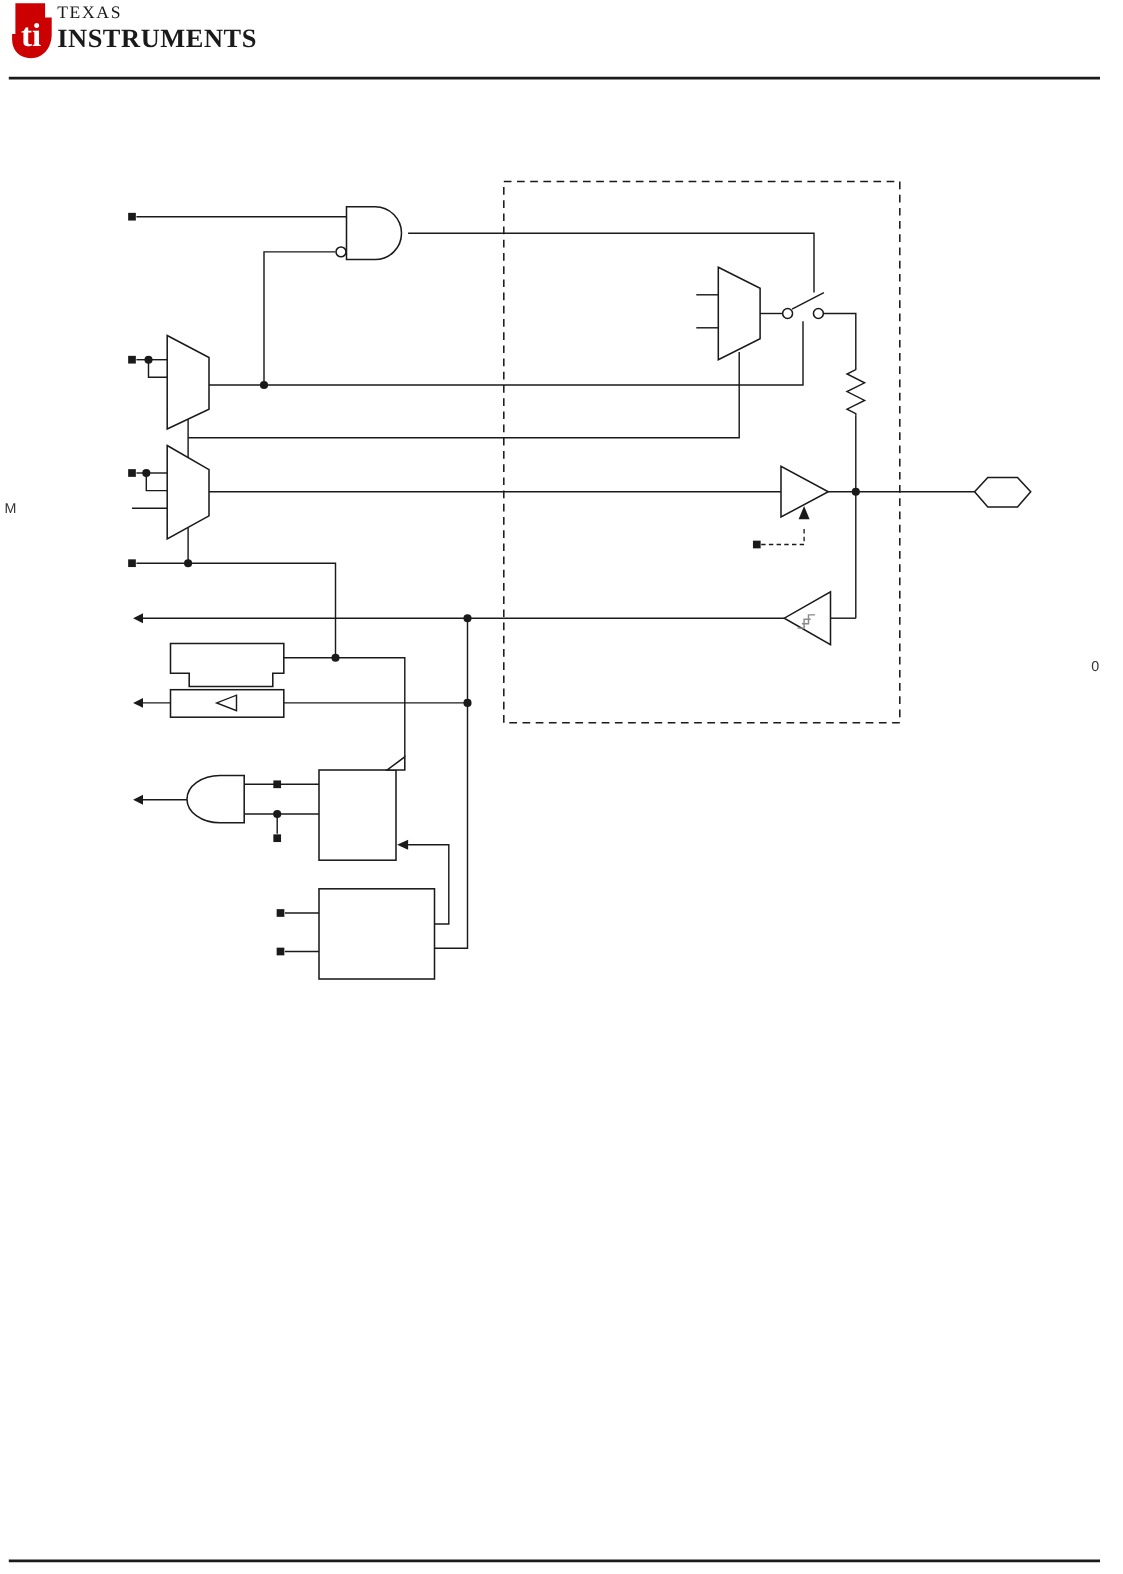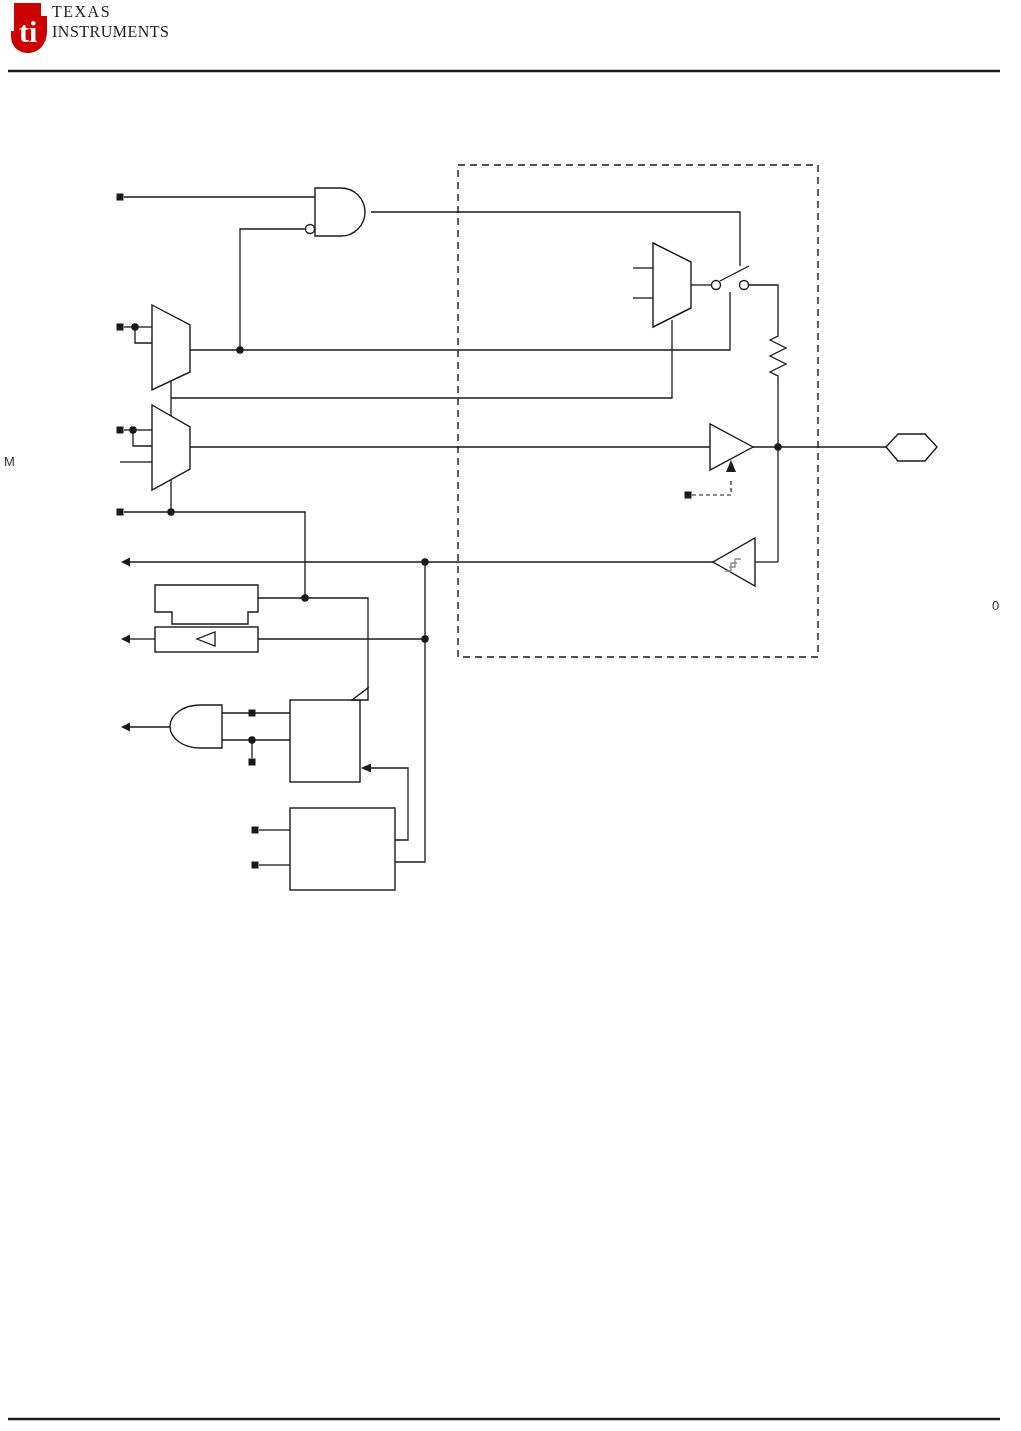--- a/index.html
+++ b/index.html
@@ -5,21 +5,21 @@
   html,body{margin:0;padding:0;background:#e8e8e8;}
   #page{
     position:relative;width:1021px;height:1431px;background:#ffffff;
     font-family:"Liberation Sans", sans-serif;overflow:hidden;margin:0 auto;
   }
   #brand{
     position:absolute;left:52px;top:4px;color:#1a1a1a;
     font-family:"Liberation Serif", serif;line-height:1;
   }
   #brand .t1{display:block;font-size:16px;letter-spacing:1.5px;font-weight:normal;}
-  #brand .t2{display:block;font-size:16px;letter-spacing:0.5px;font-weight:normal;margin-top:4px;}
+  #brand .t2{display:block;font-size:24px;letter-spacing:0.5px;font-weight:bold;margin-top:4px;}
   #logo{position:absolute;left:8px;top:0px;}
   svg .wire{stroke:#1a1a1a;stroke-width:1.3;fill:none;}
   svg .rule{stroke:#1a1a1a;stroke-width:2.4;fill:none;}
   svg .shape{stroke:#1a1a1a;stroke-width:1.4;fill:#ffffff;}
   svg .open{stroke:#1a1a1a;stroke-width:1.3;fill:none;}
   svg .dashedbox{stroke:#1a1a1a;stroke-width:1.4;fill:none;stroke-dasharray:7 5;}
   svg .dashedwire{stroke:#1a1a1a;stroke-width:1.2;fill:none;stroke-dasharray:4 3;}
   svg .dot{fill:#1a1a1a;stroke:none;}
   svg .sq{fill:#1a1a1a;stroke:none;}
   svg .arr{fill:#1a1a1a;stroke:none;}

